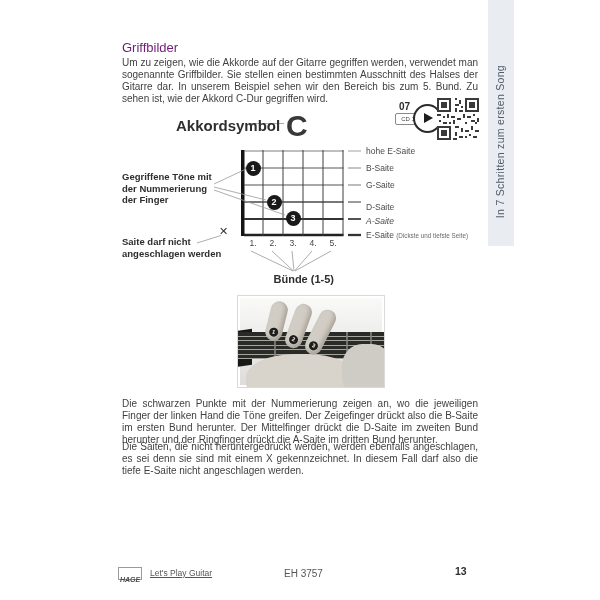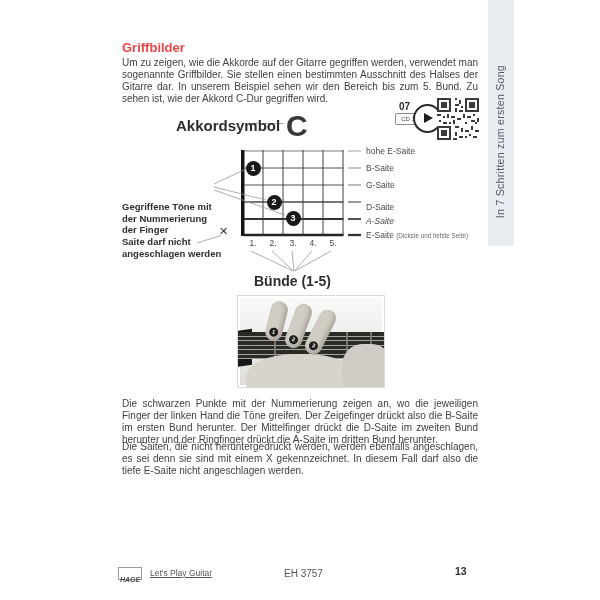--- a/index.html
+++ b/index.html
@@ -4,46 +4,46 @@
 <style>
   html,body{margin:0;padding:0;}
   body{
     width:600px;height:600px;position:relative;overflow:hidden;
     background:#ffffff;
     font-family:"Liberation Sans","DejaVu Sans",sans-serif;
     color:#3f3f3f;
   }
   .abs{position:absolute;}
   
-  .page-title{left:122px;top:40px;font-size:13px;font-weight:bold;color:#ef4444;}
+  .page-title{left:122px;top:40px;font-size:13px;font-weight:normal;color:#701a75;}
   .para{left:122px;width:356px;font-size:10px;line-height:11.9px;text-align:justify;color:#3f3f3f;}
   .para-intro{top:57px;}
   .para-fingers{top:398px;}
   .para-muted{top:441px;}
   
   .akk-label{left:176px;top:117px;font-size:15px;font-weight:bold;color:#2e2e2e;}
   .chord-symbol{left:286px;top:109px;font-size:30px;font-weight:bold;color:#383838;letter-spacing:-1px;}
   .cd-track{left:399px;top:101px;font-size:10px;font-weight:bold;color:#2e2e2e;}
   .cd-box{left:395px;top:113px;width:24px;height:10px;border:1px solid #8a8a8a;border-radius:2px;
           font-size:6px;color:#444;text-align:center;line-height:10px;}
   .play-circle{left:413px;top:104px;width:25px;height:25px;border:2.5px solid #2b2b2b;border-radius:50%;
           background:#fff;}
   .play-tri{left:9px;top:6.5px;width:0;height:0;border-left:9px solid #1d1d1d;
           border-top:5.5px solid transparent;border-bottom:5.5px solid transparent;}
   
   .diagram-note{font-weight:bold;font-size:9.5px;line-height:11.5px;color:#2e2e2e;}
-  .note-fingered{left:122px;top:171px;width:96px;margin-top:30px;}
+  .note-fingered{left:122px;top:171px;width:96px;}
   .note-muted{left:122px;top:236px;width:110px;}
   .string-label{left:366px;font-size:8.5px;color:#4a4a4a;white-space:nowrap;}
   .string-suffix{font-size:6.3px;color:#6a6a6a;}
   .fret-num{top:238px;width:14px;text-align:center;font-size:8.5px;color:#454545;}
   .dot{width:15px;height:15px;border-radius:50%;background:#191919;color:#fff;
        font-size:9px;font-weight:bold;text-align:center;line-height:15px;z-index:3;}
   .mute-x{left:219px;top:225px;font-size:11px;color:#333;}
-  .buende-label{left:254px;top:273px;width:80px;text-align:left;font-size:14px;font-weight:bold;color:#2e2e2e;}
+  .buende-label{left:254px;top:273px;width:80px;text-align:right;font-size:11px;font-weight:bold;color:#2e2e2e;}
   
   .photo{left:237px;top:295px;width:146px;height:91px;border:1px solid #d9d9d9;
          background:linear-gradient(#fafaf9,#dddcda);box-shadow:inset 0 0 0 2px #fff;overflow:hidden;}
   .ph-headstock{left:-3px;top:34px;width:17px;height:36px;background:#181816;transform:skewY(-8deg);}
   .ph-fretboard{left:0;right:0;top:36px;height:27px;background:#2a2a27;
       background-image:repeating-linear-gradient(to bottom,transparent 0 3.5px,rgba(205,205,200,.75) 3.5px 4.5px);}
   .ph-fret{top:36px;width:1.5px;height:27px;background:#85857f;opacity:.8;}
   .ph-finger{width:17px;height:40px;border-radius:9px;background:#d2cdc4;
       box-shadow:inset -3px -2px 4px rgba(120,115,105,.45);z-index:2;}
   .ph-dot{position:absolute;left:4px;bottom:4px;width:9px;height:9px;border-radius:50%;background:#1d1d1b;

